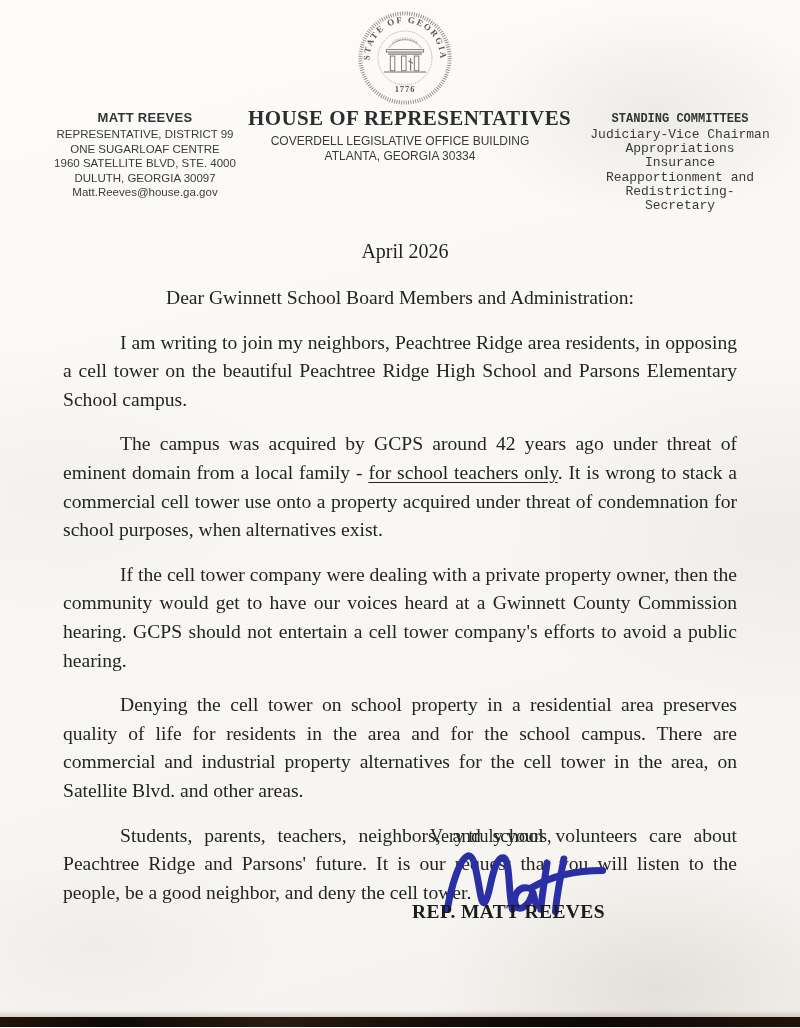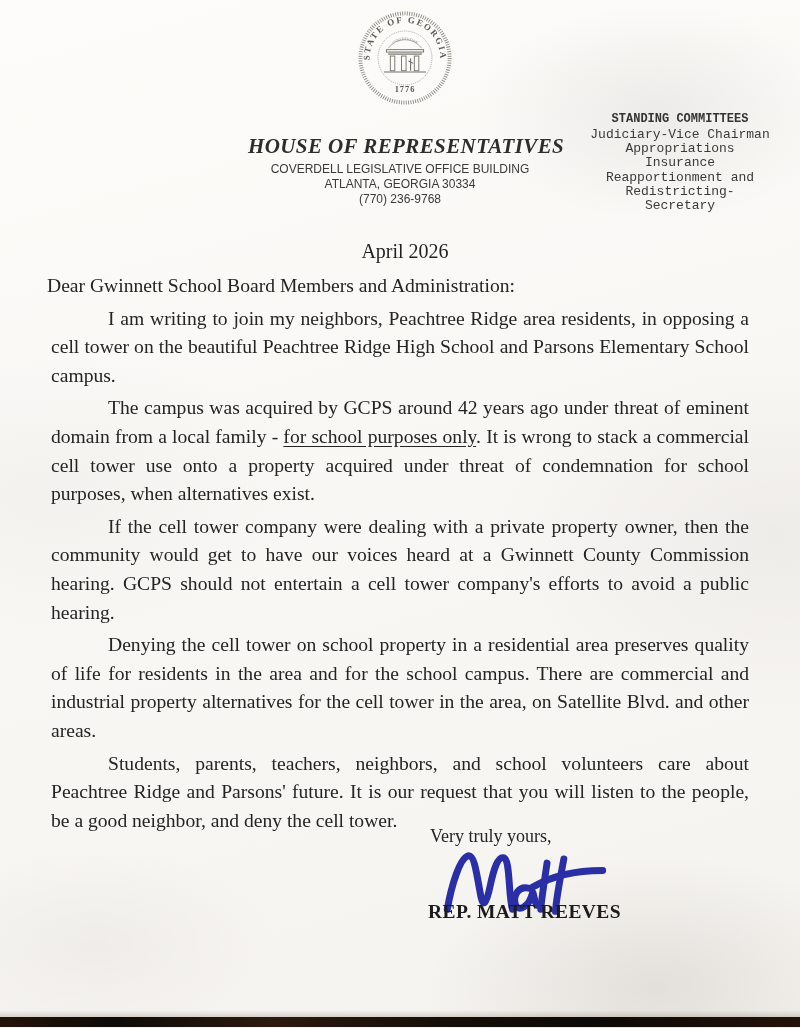--- a/index.html
+++ b/index.html
@@ -16,36 +16,36 @@
       radial-gradient(ellipse 420px 240px at 6% 48%, rgba(160,155,148,.07), transparent 60%),
       radial-gradient(ellipse 380px 220px at 82% 96%, rgba(130,120,108,.16), transparent 60%),
       radial-gradient(ellipse 300px 160px at 12% 92%, rgba(150,142,132,.08), transparent 60%);
   }
   .seal { position:absolute; left:356px; top:9px; width:98px; height:98px; }
   .lh-left { position:absolute; left:30px; top:110px; width:230px; text-align:center;
     font-family:"Liberation Sans", sans-serif; color:#3a3a3a; }
   .lh-left .name { font-size:13px; font-weight:bold; letter-spacing:.3px; color:#333; margin-bottom:2px; }
   .lh-left .line { font-size:11.5px; line-height:14.6px; }
   .lh-center { position:absolute; left:248px; top:106px; width:304px; text-align:center; }
-  .lh-center .title { font-family:"Liberation Serif", serif; font-style:italic; font-weight:bold;
-    font-size:21px; letter-spacing:.4px; color:#2d2d2d; margin-bottom:3px; white-space:nowrap;margin-top:28px; }
+  .lh-center .title { font-family:"Liberation Serif", serif; font-weight:bold;
+    font-size:21px; letter-spacing:.4px; color:#2d2d2d; margin-bottom:3px; white-space:nowrap; }
   .lh-center .line { font-family:"Liberation Sans", sans-serif; font-size:12px; line-height:15px; color:#3a3a3a; }
   .lh-right { position:absolute; left:570px; top:112px; width:220px; text-align:center;
     font-family:Liberation Mono, monospace; color:#3a3a3a; }
   .lh-right .heading { font-size:12px; font-weight:bold; color:#333; margin-bottom:2px; }
   .lh-right .line { font-size:13px; line-height:14.2px; }
   .date { position:absolute; left:0; top:240px; width:810px; text-align:center; font-size:20px; color:#1f1f1f; }
   .body { position:absolute; left:47px; top:272px; width:706px;
     font-size:19.6px; line-height:28.6px; text-align:justify; color:#242424; }
-  .salutation { margin:0 0 3px 0; text-align:left; }
-  .para { margin:4px; text-indent:57px; }
+  .salutation { margin:12px 0 3px 0; text-align:center; }
+  .para { margin:16px; text-indent:57px; }
   .u { text-decoration:underline; text-underline-offset:3px; }
   .closing { position:absolute; left:430px; top:826px; font-size:18px; color:#242424; }
   .signature-svg { position:absolute; left:441px; top:845px; width:168px; height:74px; }
-  .signed-by { position:absolute; left:428px; top:901px; font-size:19.5px; font-weight:bold;
+  .signed-by { position:absolute; left:412px; top:901px; font-size:19.5px; font-weight:bold;
     letter-spacing:.4px; color:#1c1c1c; }
   .scan-shadow { position:absolute; left:0; bottom:10px; width:800px; height:8px; pointer-events:none;
     background:linear-gradient(to top, rgba(120,100,80,.28), transparent); }
   .scan-edge { position:absolute; left:0; bottom:1px; width:800px; height:10px;
     background:linear-gradient(90deg,#241309 0%,#0e0a06 14%,#2c1a0e 34%,#150e08 55%,#0d0906 74%,#23120a 100%); }
 </style>
 </head>
 <body>
 
 <div class="page">
@@ -65,43 +65,50 @@
     <rect x="31" y="41.5" width="38" height="2.4" fill="none" stroke="#6e6d64" stroke-width="0.9"></rect>
     <rect x="33.5" y="45" width="33" height="1.6" fill="none" stroke="#6e6d64" stroke-width="0.7"></rect>
     <rect x="35" y="48" width="4.6" height="15" fill="none" stroke="#6e6d64" stroke-width="0.9"></rect>
     <rect x="46.5" y="48" width="4.6" height="15" fill="none" stroke="#6e6d64" stroke-width="0.9"></rect>
     <rect x="59.5" y="48" width="4.6" height="15" fill="none" stroke="#6e6d64" stroke-width="0.9"></rect>
     <path d="M 55.8,63 C 55.3,58 56.3,53.5 55.6,50.5 M 53.5,53 L 58.5,55.5" stroke="#6e6d64" stroke-width="1.1" fill="none"></path>
     <line x1="28.5" y1="64.3" x2="71.5" y2="64.3" stroke="#6e6d64" stroke-width="1"></line>
     <text x="50" y="85" font-size="8.5" font-weight="bold" fill="#55544c" text-anchor="middle" letter-spacing="1">1776</text>
   </svg>
 
+  <div class="lh-left">
+    <div class="name">MATT REEVES</div>
+    <div class="line">REPRESENTATIVE, DISTRICT 99</div>
+    <div class="line">ONE SUGARLOAF CENTRE</div>
+    <div class="line">1960 SATELLITE BLVD, STE. 4000</div>
+    <div class="line">DULUTH, GEORGIA 30097</div>
+    <div class="line">Matt.Reeves@house.ga.gov</div>
+  </div>
 
   <div class="lh-center">
     <div class="title">HOUSE OF REPRESENTATIVES</div>
     <div class="line">COVERDELL LEGISLATIVE OFFICE BUILDING</div>
     <div class="line">ATLANTA, GEORGIA 30334</div>
-    <div class="line">(770) 236-9768</div>
   </div>
 
   <div class="lh-right">
     <div class="heading">STANDING COMMITTEES</div>
     <div class="line">Judiciary-Vice Chairman</div>
     <div class="line">Appropriations</div>
     <div class="line">Insurance</div>
     <div class="line">Reapportionment and Redistricting-</div>
     <div class="line">Secretary</div>
   </div>
 
   <div class="date">April 2026</div>
 
   <div class="body">
     <p class="salutation">Dear Gwinnett School Board Members and Administration:</p>
     <p class="para">I am writing to join my neighbors, Peachtree Ridge area residents, in opposing a cell tower on the beautiful Peachtree Ridge High School and Parsons Elementary School campus.</p>
-    <p class="para"><span>The campus was acquired by GCPS around 42 years ago under threat of eminent domain from a local family - </span><span class="u">for school purposes only</span><span>. It is wrong to stack a commercial cell tower use onto a property acquired under threat of condemnation for school purposes, when alternatives exist.</span></p>
+    <p class="para"><span>The campus was acquired by GCPS around 42 years ago under threat of eminent domain from a local family - </span><span class="u">for school teachers only</span><span>. It is wrong to stack a commercial cell tower use onto a property acquired under threat of condemnation for school purposes, when alternatives exist.</span></p>
     <p class="para">If the cell tower company were dealing with a private property owner, then the community would get to have our voices heard at a Gwinnett County Commission hearing.  GCPS should not entertain a cell tower company's efforts to avoid a public hearing.</p>
     <p class="para">Denying the cell tower on school property in a residential area preserves quality of life for residents in the area and for the school campus.  There are commercial and industrial property alternatives for the cell tower in the area, on Satellite Blvd. and other areas.</p>
     <p class="para">Students, parents, teachers, neighbors, and school volunteers care about Peachtree Ridge and Parsons' future.  It is our request that you will listen to the people, be a good neighbor, and deny the cell tower.</p>
   </div>
 
   <div class="closing">Very truly yours,</div>
 
   <svg class="signature-svg" viewBox="0 0 160 70">
     <g fill="none" stroke="#2a2fa5" stroke-width="6.6" stroke-linecap="round" stroke-linejoin="round">
       <path d="M 6,61 C 10,38 18,12 26,10 C 32,9 34,28 38,49 C 40,59 43,57 47,38 C 50,24 54,10 60,12 C 66,15 64,46 68,61"></path>

